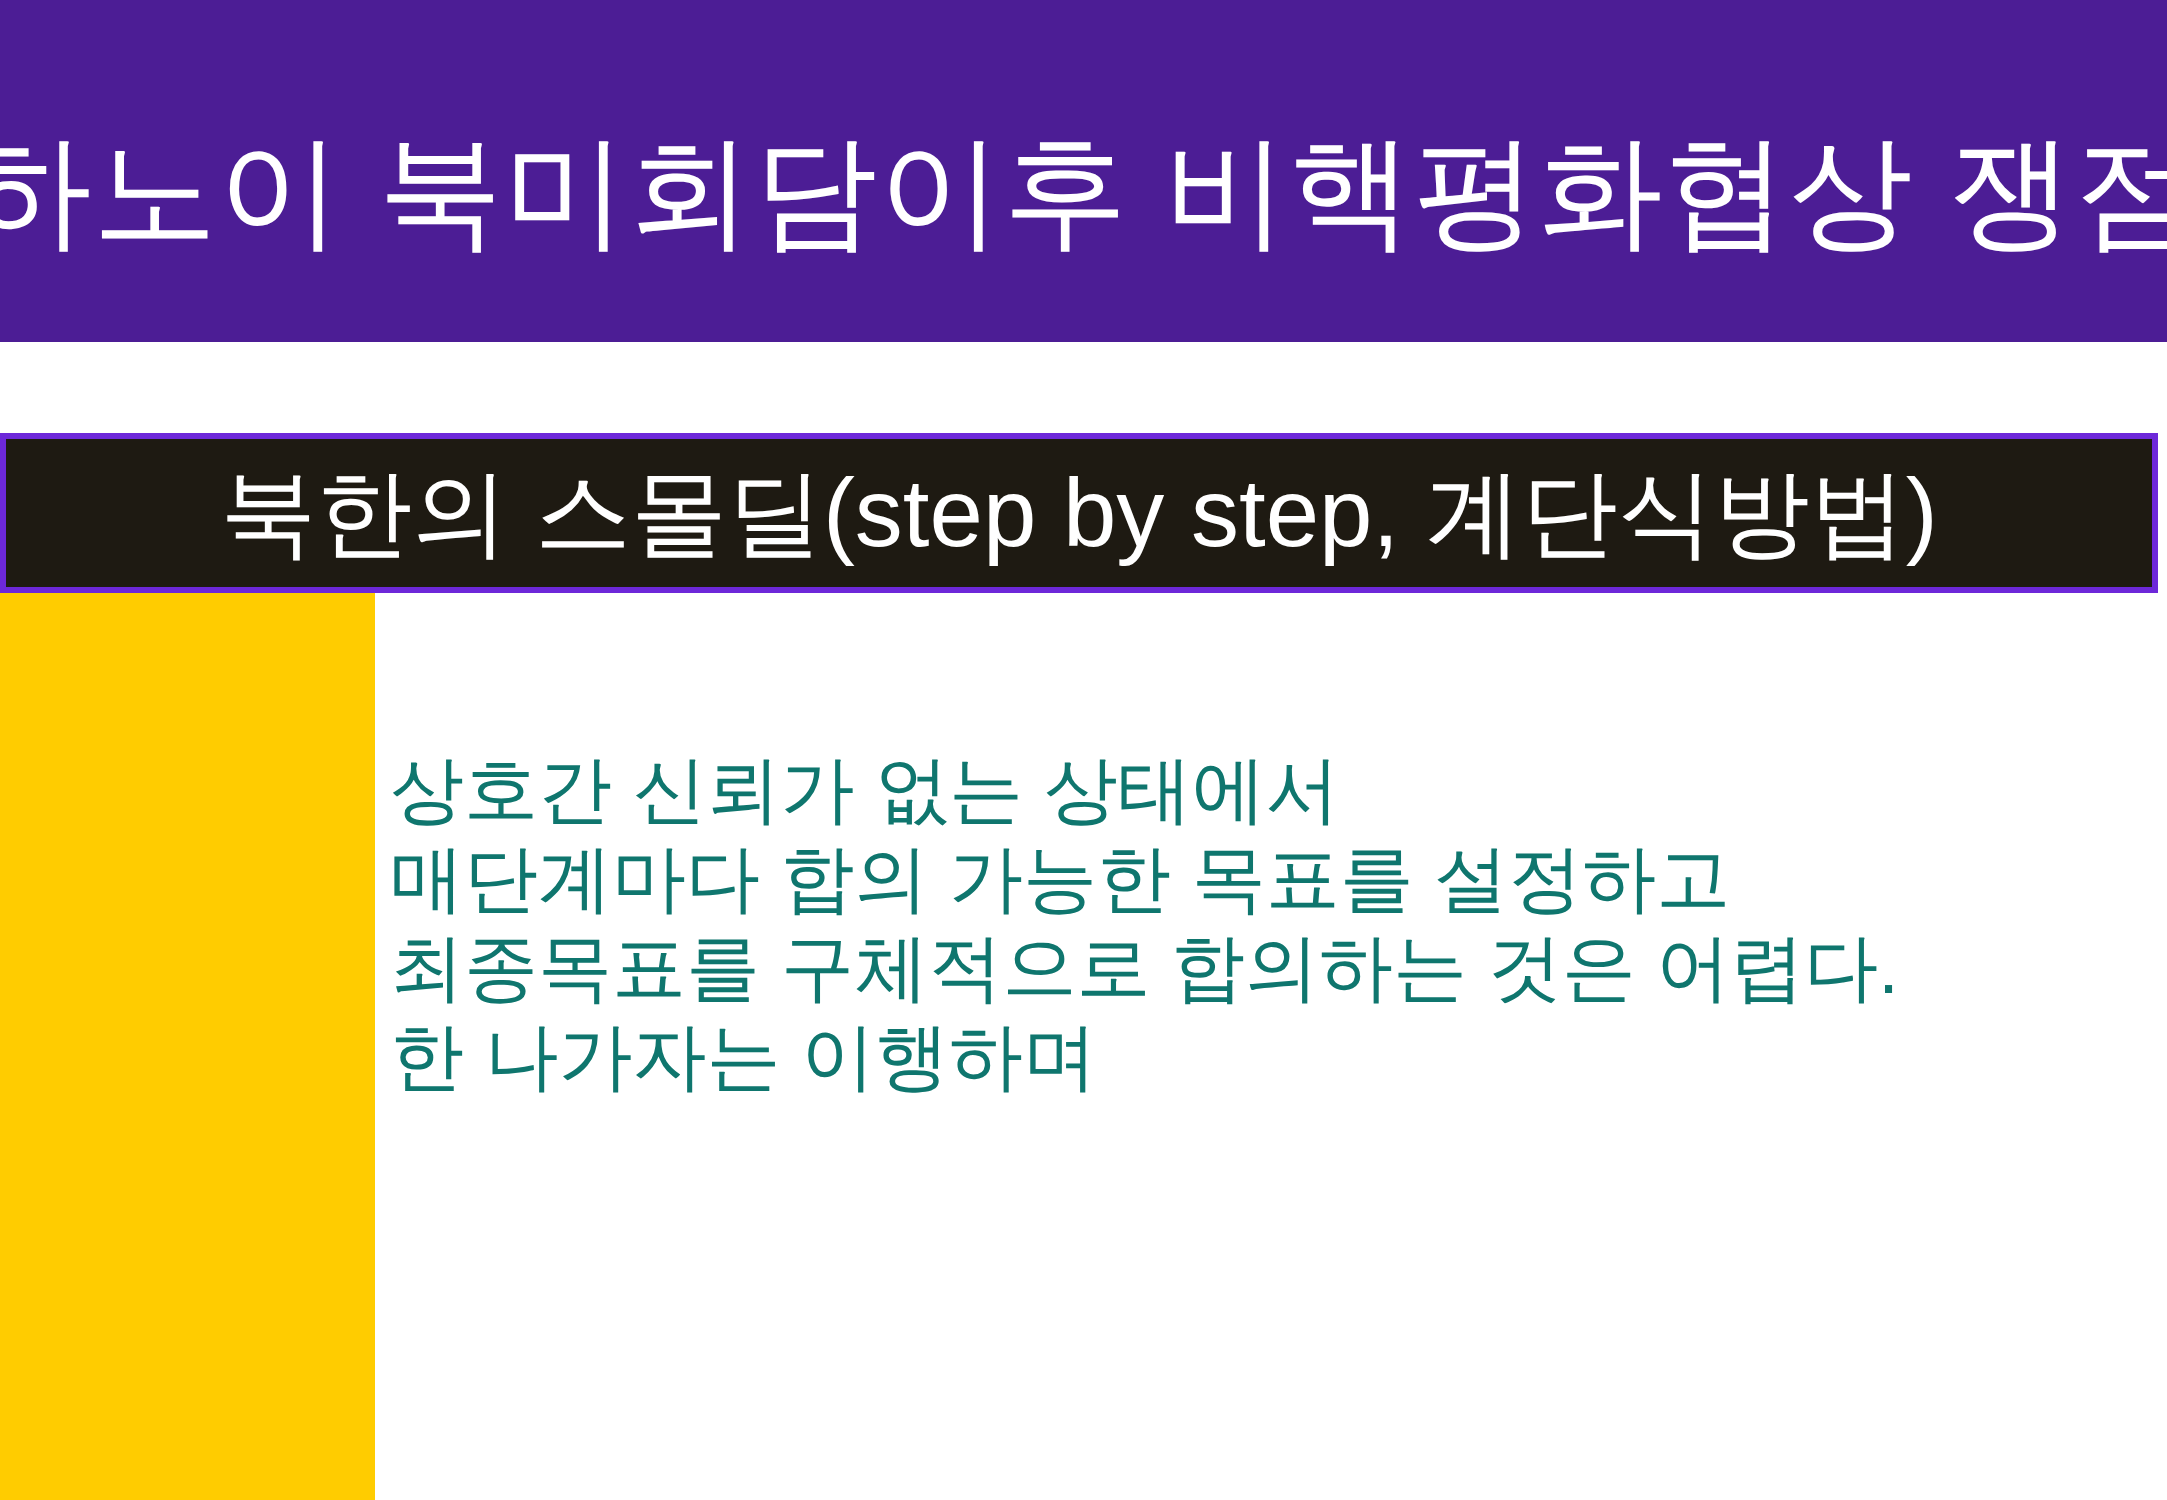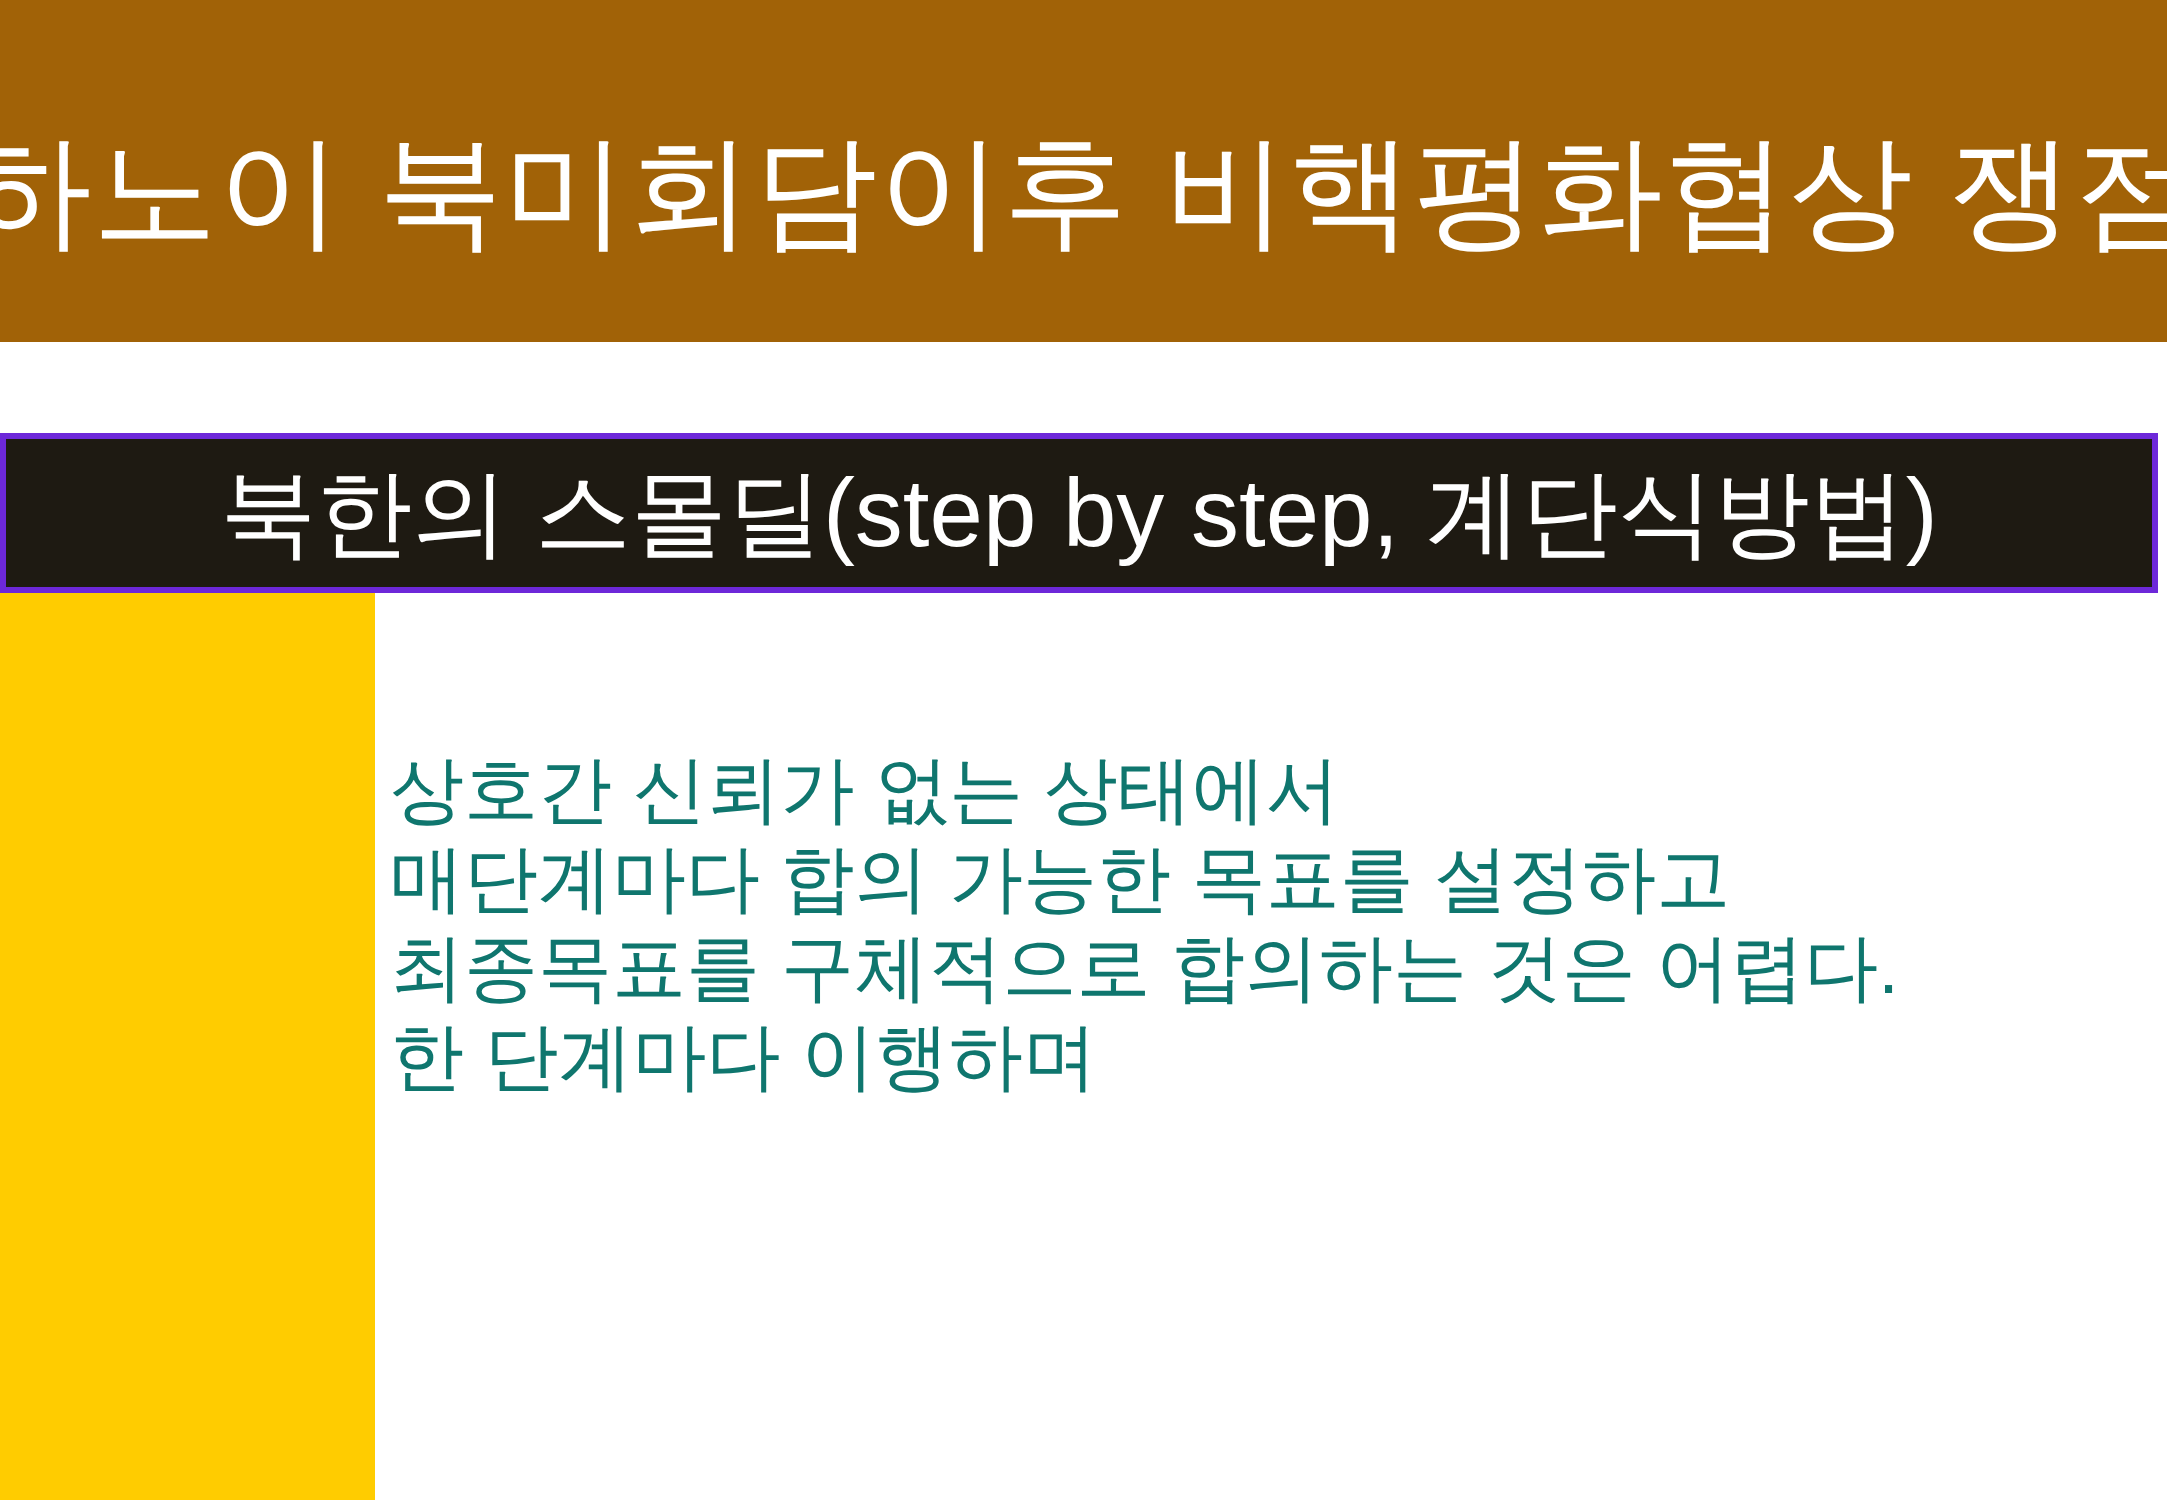--- a/index.html
+++ b/index.html
@@ -20,21 +20,21 @@
     background: #FFFFFF;
   }
 
   
   .title-band {
     position: absolute;
     left: 0;
     top: 0;
     width: 2167px;
     height: 342px;
-    background: #a16207;
+    background: #4c1d95;
     display: flex;
     align-items: center;
     justify-content: center;
     box-sizing: border-box;
   }
   .title-text {
     color: #FFFFFF;
     font-size: 124px;
     line-height: 1.1;
     font-weight: 400;
@@ -104,16 +104,16 @@
   <div class="subtitle-banner">
     <div class="subtitle-text">북한의 스몰딜(step by step, 계단식방법)</div>
   </div>
 
   <div class="yellow-bar"></div>
 
   <div class="body-block">
     <div class="body-line">상호간 신뢰가 없는 상태에서</div>
     <div class="body-line">매단계마다 합의 가능한 목표를 설정하고</div>
     <div class="body-line">최종목표를 구체적으로 합의하는 것은 어렵다.</div>
-    <div class="body-line">한 단계마다 이행하며</div>
+    <div class="body-line">한 나가자는 이행하며</div>
   </div>
 
 </div>
 
 </body></html>

